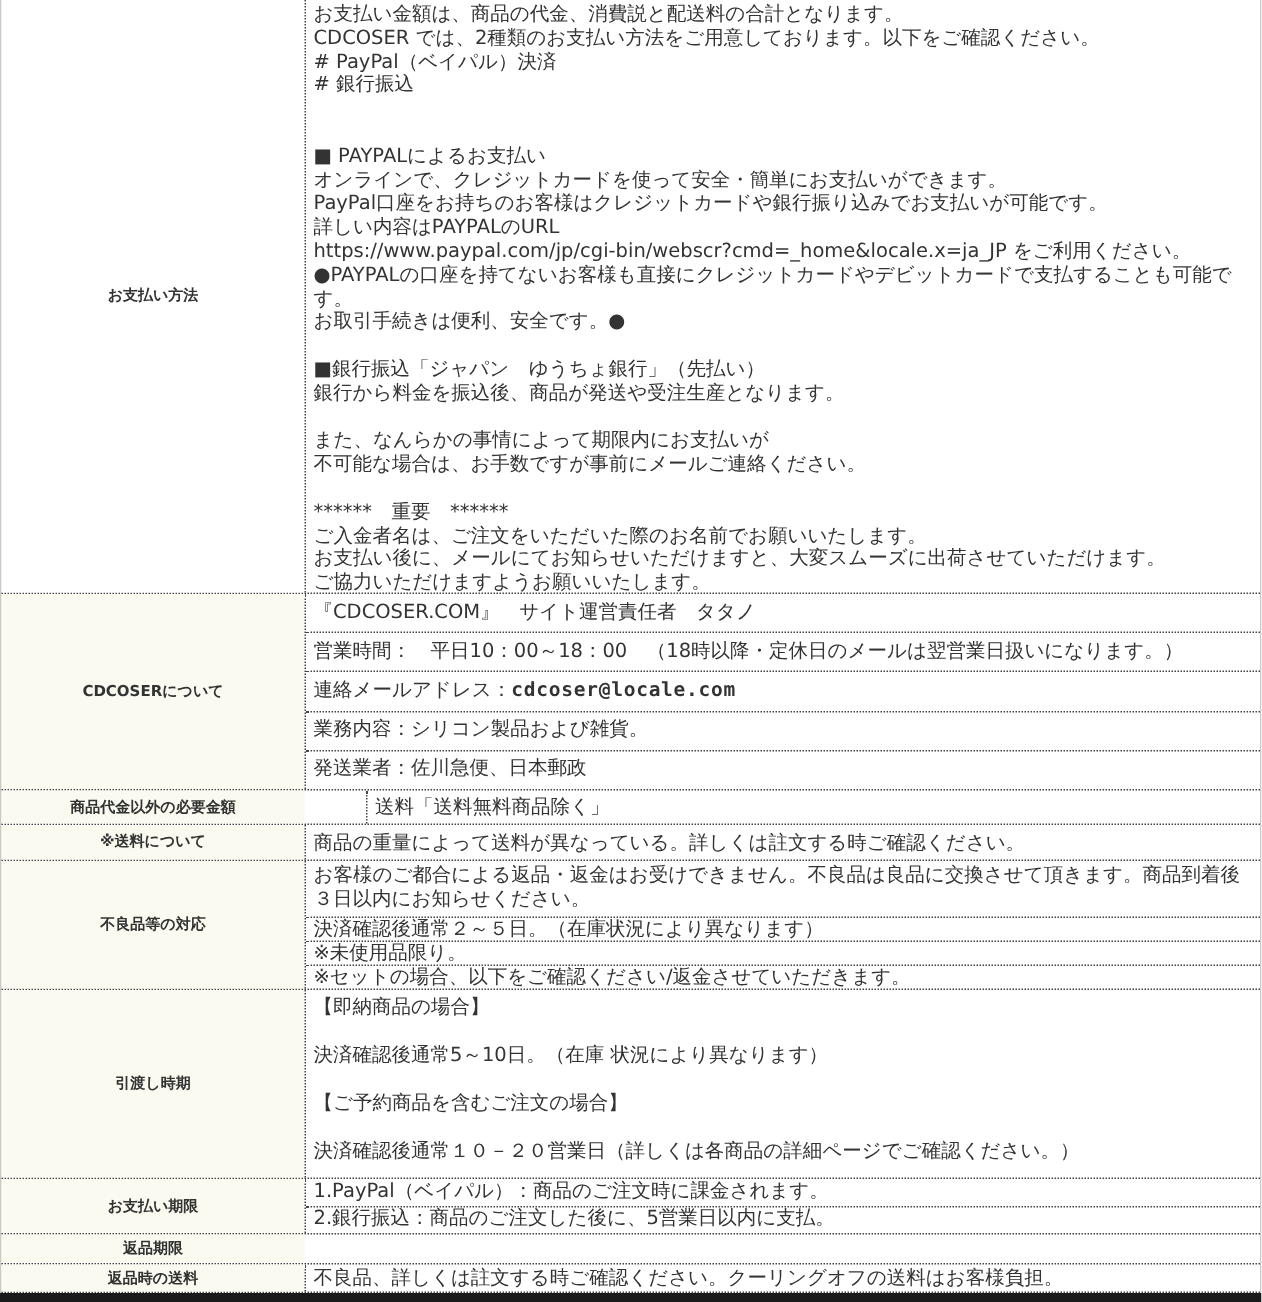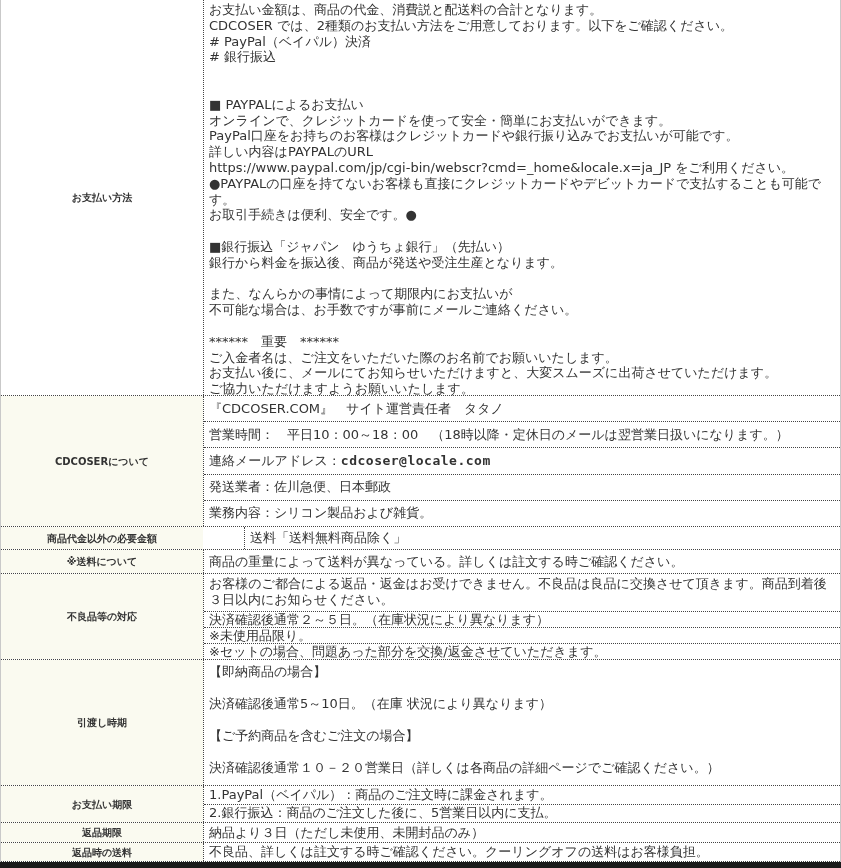--- a/index.html
+++ b/index.html
@@ -125,22 +125,22 @@
 
   <div class="row row-about">
     <div class="label-cell">CDCOSERについて</div>
     <div class="content-cell col">
       <div class="subrow">『CDCOSER.COM』　サイト運営責任者　タタノ</div>
       <div class="subrow">営業時間：　平日10：00～18：00　（18時以降・定休日のメールは翌営業日扱いになります。）</div>
       <div class="subrow">
           <span>連絡メールアドレス：</span>
           <span class="email">cdcoser@locale.com</span>
         </div>
+      <div class="subrow">業務内容：シリコン製品および雑貨。</div>
       <div class="subrow">発送業者：佐川急便、日本郵政</div>
-      <div class="subrow">業務内容：シリコン製品および雑貨。</div>
     </div>
   </div>
 
   <div class="row row-fees">
     <div class="label-cell">商品代金以外の必要金額</div>
     <div class="content-cell">
       <div class="oneline">送料「送料無料商品除く」</div>
     </div>
   </div>
 
@@ -150,21 +150,21 @@
       <div class="oneline">商品の重量によって送料が異なっている。詳しくは註文する時ご確認ください。</div>
     </div>
   </div>
 
   <div class="row row-defective">
     <div class="label-cell">不良品等の対応</div>
     <div class="content-cell col">
       <div class="subrow first">お客様のご都合による返品・返金はお受けできません。不良品は良品に交換させて頂きます。商品到着後３日以内にお知らせください。</div>
       <div class="subrow">決済確認後通常２～５日。（在庫状況により異なります）</div>
       <div class="subrow">※未使用品限り。</div>
-      <div class="subrow">※セットの場合、問題あった部分を交換/返金させていただきます。</div>
+      <div class="subrow">※セットの場合、以下をご確認ください/返金させていただきます。</div>
     </div>
   </div>
 
   <div class="row row-delivery">
     <div class="label-cell">引渡し時期</div>
     <div class="content-cell">
       <div class="text-block">【即納商品の場合】
 
 決済確認後通常5～10日。（在庫 状況により異なります）
 
@@ -177,23 +177,20 @@
   <div class="row row-deadline">
     <div class="label-cell">お支払い期限</div>
     <div class="content-cell col">
       <div class="subrow">1.PayPal（ベイパル）：商品のご注文時に課金されます。</div>
       <div class="subrow">2.銀行振込：商品のご注文した後に、5営業日以内に支払。</div>
     </div>
   </div>
 
   <div class="row row-return-deadline">
     <div class="label-cell">返品期限</div>
-    <div class="content-cell">
-      <div class="oneline">納品より３日（ただし未使用、未開封品のみ）</div>
-    </div>
   </div>
 
   <div class="row row-return-shipping">
     <div class="label-cell">返品時の送料</div>
     <div class="content-cell">
       <div class="oneline">不良品、詳しくは註文する時ご確認ください。クーリングオフの送料はお客様負担。</div>
     </div>
   </div>
 
 </div>

